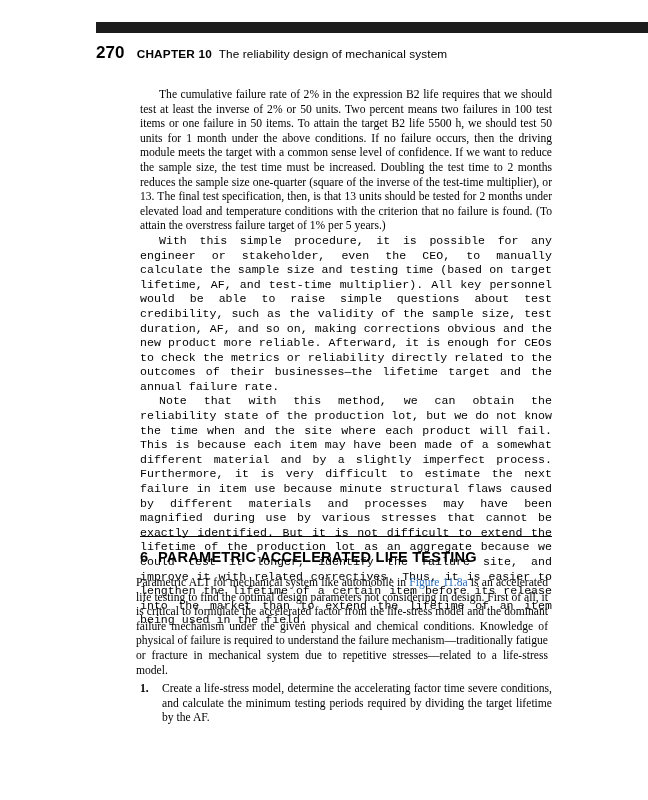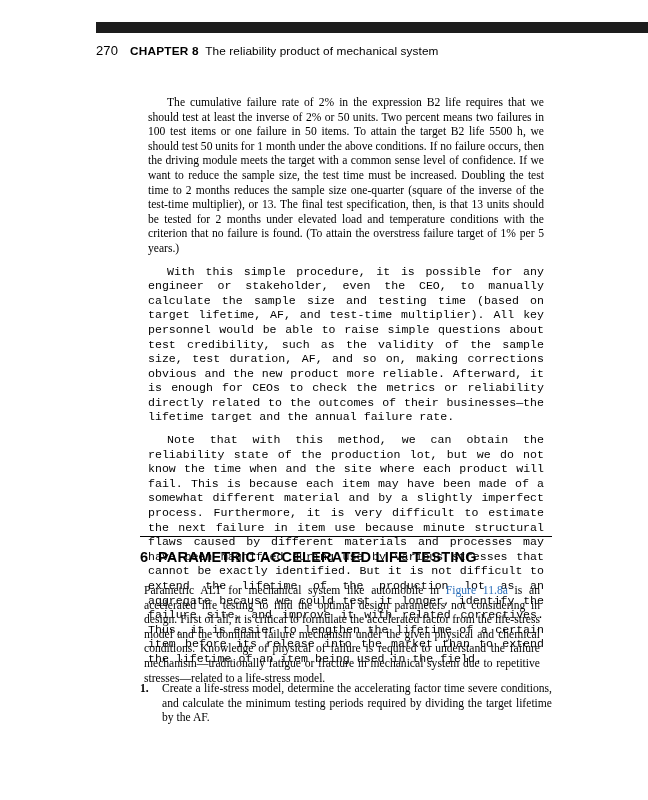--- a/index.html
+++ b/index.html
@@ -37,43 +37,43 @@
     position: absolute;
     left: 96px;
     top: 43px;
     width: 520px;
     font-family: "Liberation Sans", sans-serif;
     font-size: 11.5px;
     letter-spacing: 0.1px;
     white-space: nowrap;
   }
   .folio {
-    font-weight: normal;
-    font-size: 13px;
+    font-weight: bold;
+    font-size: 17px;
     margin-right: 12px;
   }
   .chapnum {
     font-weight: bold;
     font-size: 11.8px;
     letter-spacing: 0.2px;
   }
   .chaptitle {
     font-weight: normal;
     font-size: 11.8px;
   }
 
   
   .col {
     position: absolute;
     left: 140px;
     top: 88px;
     width: 412px;
   }
   p.body {
-    margin: 8px;
+    margin: 0;
     font-size: 11.6px;
     line-height: 14.6px;
     text-align: justify;
     text-justify: inter-word;
     hyphens: manual;
   }
   p.indent {
     text-indent: 19px;
   }
   p.gap {
@@ -142,21 +142,21 @@
 </head>
 <body>
 
 <div class="page">
 
   <div class="header-bar">
     <div class="header-bar-inner"></div>
   </div>
 
   <div class="running-head">
-    <span class="folio">270</span><span class="chapnum">CHAPTER 8</span>&nbsp;&nbsp;<span class="chaptitle">The reliability product of mechanical system</span>
+    <span class="folio">270</span><span class="chapnum">CHAPTER 10</span>&nbsp;&nbsp;<span class="chaptitle">The reliability design of mechanical system</span>
   </div>
 
   <div class="col">
     <p class="body indent">The cumulative failure rate of 2% in the expression B2 life requires that we should test at least the inverse of 2% or 50 units. Two percent means two failures in 100 test items or one failure in 50 items. To attain the target B2 life 5500 h, we should test 50 units for 1 month under the above conditions. If no failure occurs, then the driving module meets the target with a common sense level of confidence. If we want to reduce the sample size, the test time must be increased. Doubling the test time to 2 months reduces the sample size one-quarter (square of the inverse of the test-time multiplier), or 13. The final test specification, then, is that 13 units should be tested for 2 months under elevated load and temperature conditions with the criterion that no failure is found. (To attain the overstress failure target of 1% per 5 years.)</p>
     <p class="body indent gap">With this simple procedure, it is possible for any engineer or stakeholder, even the CEO, to manually calculate the sample size and testing time (based on target lifetime, AF, and test-time multiplier). All key personnel would be able to raise simple questions about test credibility, such as the validity of the sample size, test duration, AF, and so on, making corrections obvious and the new product more reliable. Afterward, it is enough for CEOs to check the metrics or reliability directly related to the outcomes of their businesses—the lifetime target and the annual failure rate.</p>
     <p class="body indent gap">Note that with this method, we can obtain the reliability state of the production lot, but we do not know the time when and the site where each product will fail. This is because each item may have been made of a somewhat different material and by a slightly imperfect process. Furthermore, it is very difficult to estimate the next failure in item use because minute structural flaws caused by different materials and processes may have been magnified during use by various stresses that cannot be exactly identified. But it is not difficult to extend the lifetime of the production lot as an aggregate because we could test it longer, identify the failure site, and improve it with related correctives. Thus, it is easier to lengthen the lifetime of a certain item before its release into the market than to extend the lifetime of an item being used in the field.</p>
   </div>
 
   <div class="sec-rule"></div>
 

